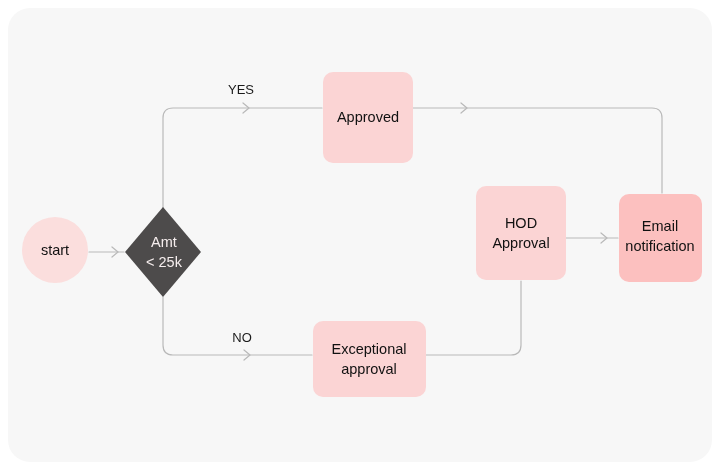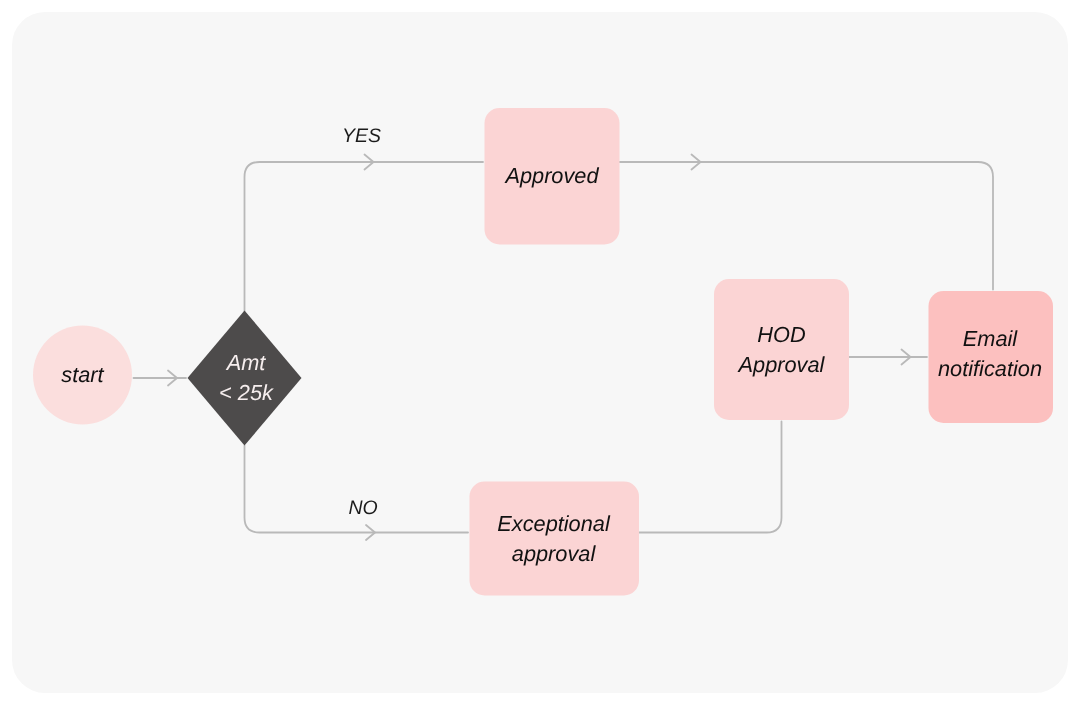--- a/index.html
+++ b/index.html
@@ -11,21 +11,20 @@
     width: 720px;
     height: 470px;
     font-family: "Liberation Sans", sans-serif;
     overflow: hidden;
   }
   #canvas-root {
     position: relative;
     width: 720px;
     height: 470px;
     background: #ffffff;
-    font-style: italic;
   }
   .panel {
     position: absolute;
     left: 8px;
     top: 8px;
     width: 704px;
     height: 454px;
     background: #f7f7f7;
     border-radius: 22px;
   }

